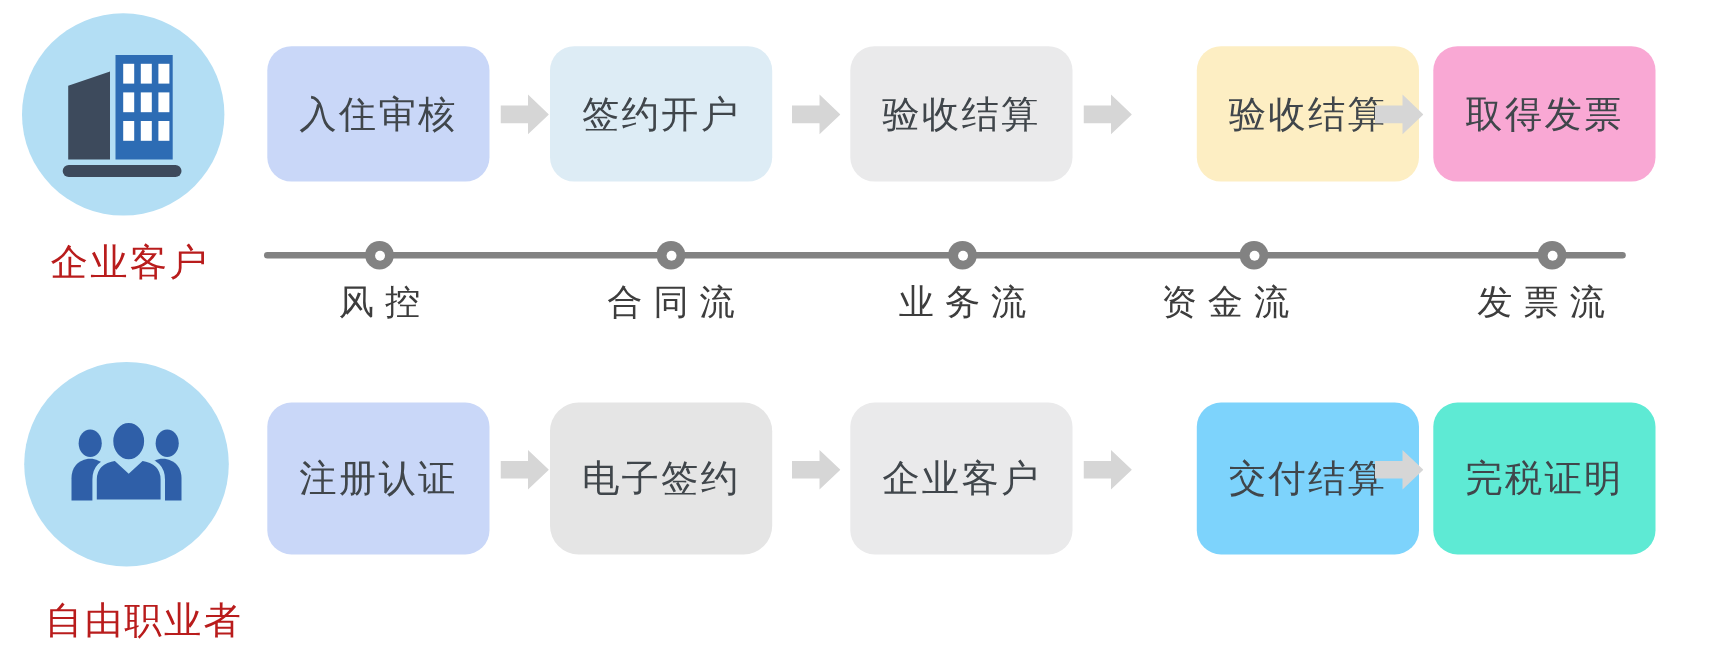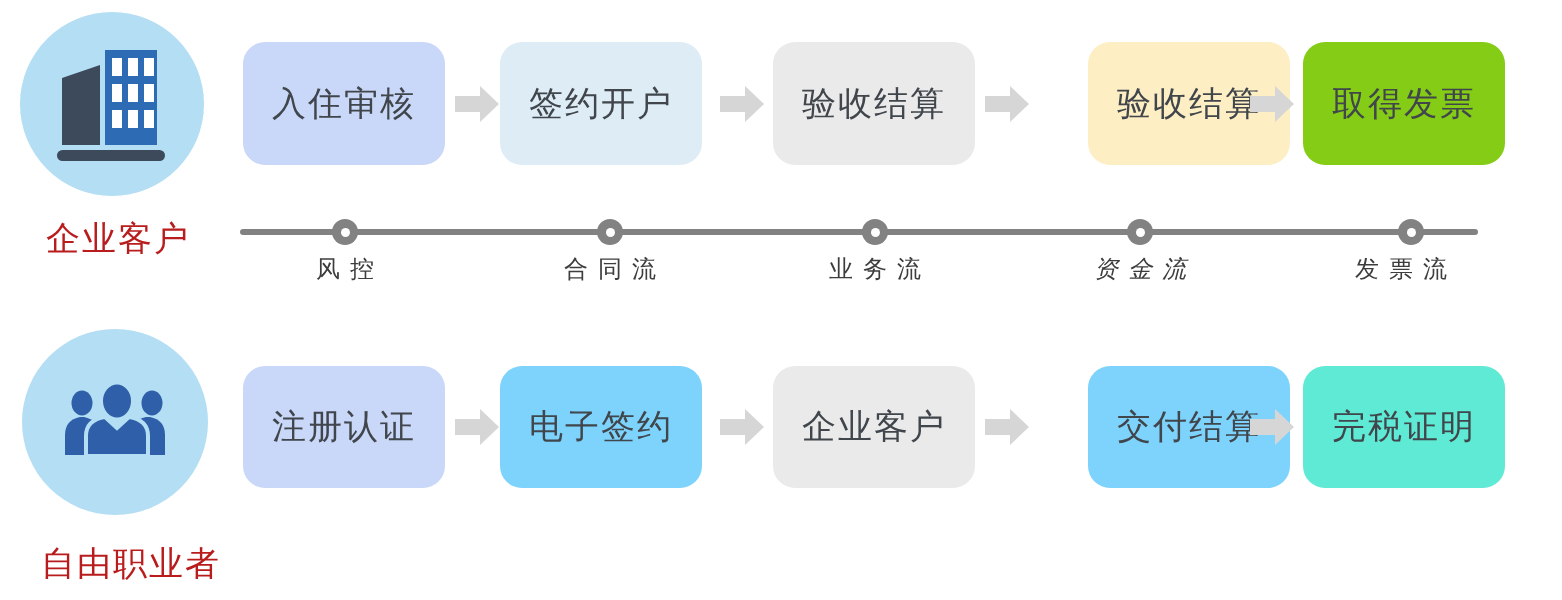--- a/index.html
+++ b/index.html
@@ -18,21 +18,21 @@
   }
   .actor-label.top{left:118px;top:216px;}
   .actor-label.bottom{left:131px;top:541px;}
   
   .step{
     position:absolute;width:202px;border-radius:22px;
     display:flex;align-items:center;justify-content:center;
     font-size:34px;color:#40464b;letter-spacing:2px;white-space:nowrap;
   }
   .row-top .step{top:42px;height:123px;}
-  .row-bottom .step{top:366px;height:122px;}
+  .row-bottom .step{top:366px;height:138px;}
   .s0{left:243px;} .s1{left:500px;font-family:Liberation Mono, monospace;} .s2{left:773px;} .s3{left:1088px;} .s4{left:1303px;}
   
   .flow-arrow{position:absolute;width:44px;height:40px;}
   .row-top .flow-arrow{top:84px;}
   .row-bottom .flow-arrow{top:407px;}
   .a0{left:455px;} .a1{left:720px;} .a2{left:985px;} .a3{left:1250px;}
   
   .t-line{
     position:absolute;left:240px;top:229px;width:1238px;height:6px;
     background:#828282;border-radius:3px;
@@ -41,24 +41,24 @@
     position:absolute;top:219px;width:26px;height:26px;border-radius:50%;
     background:#828282;
   }
   .t-dot::after{
     content:"";position:absolute;left:50%;top:50%;width:9px;height:9px;
     margin:-4.5px 0 0 -4.5px;border-radius:50%;background:#ffffff;
   }
   .d0{left:332px;} .d1{left:597px;} .d2{left:862px;} .d3{left:1127px;} .d4{left:1398px;}
   .t-label{
     position:absolute;top:253px;width:220px;text-align:center;
-    font-size:24px;color:#3d3d3d;letter-spacing:10px;padding-left:10px;
+    font-size:32px;color:#3d3d3d;letter-spacing:10px;padding-left:10px;
     box-sizing:border-box;white-space:nowrap;
   }
-  .l0{left:235px;} .l1{left:500px;} .l2{left:765px;} .l3{left:1030px;font-style:italic;} .l4{left:1291px;}
+  .l0{left:235px;} .l1{left:500px;} .l2{left:765px;} .l3{left:1004px;} .l4{left:1291px;}
 </style>
 </head>
 <body>
 
 <div class="canvas">
 
   <div class="row-top">
 
     <div class="avatar top">
       <svg viewBox="0 0 184 184">
@@ -85,21 +85,21 @@
     </div>
     <div class="step s1" style="background: rgb(221, 236, 245);">
       <span>签约开户</span>
     </div>
     <div class="step s2" style="background: rgb(234, 234, 235);">
       <span>验收结算</span>
     </div>
     <div class="step s3" style="background: rgb(253, 238, 195);">
       <span>验收结算</span>
     </div>
-    <div class="step s4" style="background: #84cc16;">
+    <div class="step s4" style="background: #f9a8d4;">
       <span>取得发票</span>
     </div>
 
     <svg class="flow-arrow a0" viewBox="0 0 44 40">
       <path d="M0 12 H25 V2 L44 20 L25 38 V28 H0 Z" fill="#d6d6d6"></path>
       </svg>
     <svg class="flow-arrow a1" viewBox="0 0 44 40">
       <path d="M0 12 H25 V2 L44 20 L25 38 V28 H0 Z" fill="#d6d6d6"></path>
       </svg>
     <svg class="flow-arrow a2" viewBox="0 0 44 40">
@@ -136,21 +136,21 @@
         </g>
         <ellipse cx="95" cy="72" rx="16" ry="18.5" fill="#2f5fa8" stroke="#b3def4" stroke-width="4"></ellipse>
         <path d="M64,127 V107 Q64,91 83,88 L95,99 L107,88 Q126,91 126,107 V127 Z" fill="#2f5fa8" stroke="#b3def4" stroke-width="4"></path>
       </svg>
     </div>
     <div class="actor-label bottom">自由职业者</div>
 
     <div class="step s0" style="background: rgb(201, 215, 248);">
       <span>注册认证</span>
     </div>
-    <div class="step s1" style="background: #7dd3fc;">
+    <div class="step s1" style="background: #e5e5e5; border-radius: 26px;">
       <span>电子签约</span>
     </div>
     <div class="step s2" style="background: rgb(234, 234, 235);">
       <span>企业客户</span>
     </div>
     <div class="step s3" style="background: #7dd3fc;">
       <span>交付结算</span>
     </div>
     <div class="step s4" style="background: #5eead4;">
       <span>完税证明</span>

